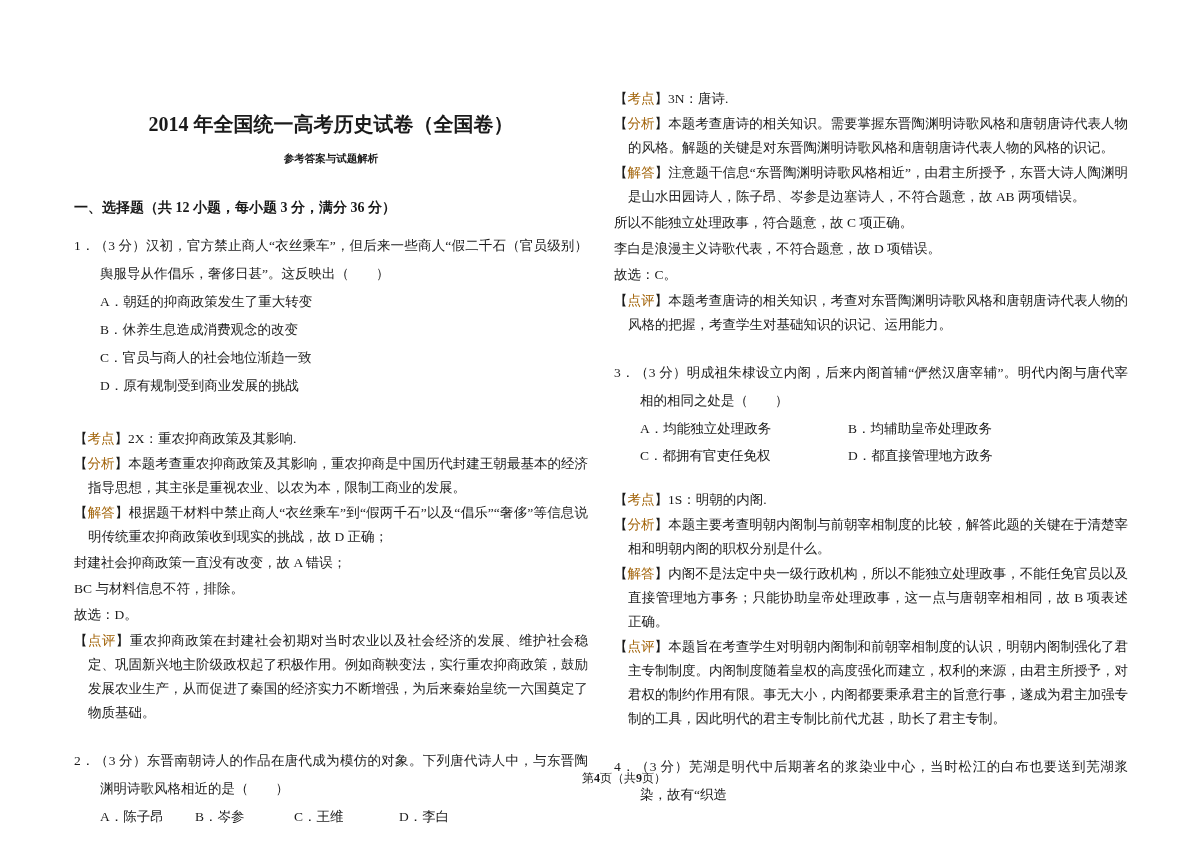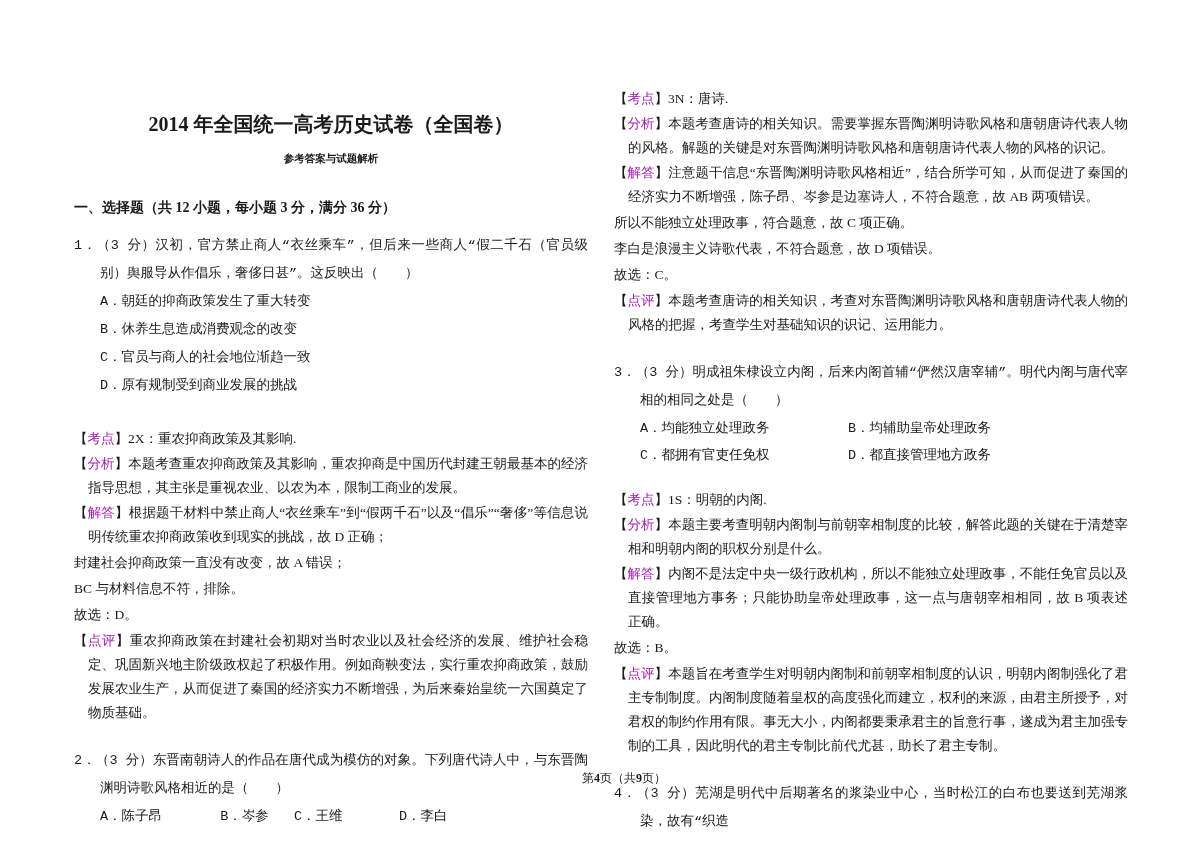--- a/index.html
+++ b/index.html
@@ -10,31 +10,31 @@
     color:#1a1a1a; font-size:13.5px; overflow:hidden;
   }
   .col { position:absolute; width:514px; }
   .col-left  { left:74px;  top:82px; }
   .col-right { left:614px; top:86px; }
 
   .doc-title { text-align:center; font-weight:bold; font-size:20px; line-height:28px; margin-top:28px; }
   .doc-subtitle { text-align:center; font-weight:bold; font-size:10.5px; line-height:14px; margin-top:14px; }
   .section-heading { font-weight:bold; font-size:14px; line-height:20px; margin-top:32px; }
 
-  .q-block { margin-top:14px;font-family:Liberation Mono, monospace; }
+  .q-block { margin-top:14px; }
   .q-stem { line-height:28px; text-align:justify; padding-left:26px; text-indent:-26px; }
   .q-option { line-height:28px; padding-left:26px; }
   .opts-row { display:flex; padding-left:26px; line-height:28px; }
-  .opts-row .o1 { width:95px; } .opts-row .o2 { width:99px;text-align:center; } .opts-row .o3 { width:105px; }
+  .opts-row .o1 { width:95px; } .opts-row .o2 { width:99px; } .opts-row .o3 { width:105px; }
   .opts-grid { display:grid; grid-template-columns:208px auto; padding-left:26px; line-height:27px; }
 
   .ans-block { margin-top:27px; }
   .ans { line-height:24px; text-align:justify; padding-left:14px; text-indent:-14px; margin:1px 0; }
   .free { line-height:24px; margin:2px 0; text-align:justify; }
-  .lbl { color:#a21caf; }
+  .lbl { color:#a16207; }
   .bracket { color:#1a1a1a; }
 
   .mt-q { margin-top:22px; }
   .mt-a { margin-top:19px; }
 
   .footer { position:absolute; left:0; right:0; top:769px; text-align:center; font-size:12px; line-height:18px;padding-left:48px; }
   .footer .num { font-weight:bold; }
 </style>
 </head>
 <body>
@@ -72,42 +72,41 @@
         <span class="o3">C．王维</span>
         <span class="o4">D．李白</span>
       </div>
     </div>
   </div>
 
   <div class="col col-right">
     <div>
       <p class="ans"><span class="bracket">【</span><span class="lbl">考点</span><span class="bracket">】</span><span>3N：唐诗.</span></p>
       <p class="ans"><span class="bracket">【</span><span class="lbl">分析</span><span class="bracket">】</span><span>本题考查唐诗的相关知识。需要掌握东晋陶渊明诗歌风格和唐朝唐诗代表人物的风格。解题的关键是对东晋陶渊明诗歌风格和唐朝唐诗代表人物的风格的识记。</span></p>
-      <p class="ans"><span class="bracket">【</span><span class="lbl">解答</span><span class="bracket">】</span><span>注意题干信息“东晋陶渊明诗歌风格相近”，结合所学可知，从而促进了秦国的经济实力不断增强，陈子昂、岑参是边塞诗人，不符合题意，故 AB 两项错误。</span></p>
+      <p class="ans"><span class="bracket">【</span><span class="lbl">解答</span><span class="bracket">】</span><span>注意题干信息“东晋陶渊明诗歌风格相近”，由君主所授予，东晋大诗人陶渊明是山水田园诗人，陈子昂、岑参是边塞诗人，不符合题意，故 AB 两项错误。</span></p>
       <p class="free">所以不能独立处理政事，符合题意，故 C 项正确。</p>
       <p class="free">李白是浪漫主义诗歌代表，不符合题意，故 D 项错误。</p>
       <p class="free">故选：C。</p>
       <p class="ans"><span class="bracket">【</span><span class="lbl">点评</span><span class="bracket">】</span><span>本题考查唐诗的相关知识，考查对东晋陶渊明诗歌风格和唐朝唐诗代表人物的风格的把握，考查学生对基础知识的识记、运用能力。</span></p>
     </div>
 
     <div class="q-block mt-q">
       <p class="q-stem">3．（3 分）明成祖朱棣设立内阁，后来内阁首辅“俨然汉唐宰辅”。明代内阁与唐代宰相的相同之处是（　　）</p>
       <div class="opts-grid">
         <span>A．均能独立处理政务</span>
         <span>B．均辅助皇帝处理政务</span>
         <span>C．都拥有官吏任免权</span>
         <span>D．都直接管理地方政务</span>
       </div>
     </div>
 
     <div class="ans-block mt-a">
       <p class="ans"><span class="bracket">【</span><span class="lbl">考点</span><span class="bracket">】</span><span>1S：明朝的内阁.</span></p>
       <p class="ans"><span class="bracket">【</span><span class="lbl">分析</span><span class="bracket">】</span><span>本题主要考查明朝内阁制与前朝宰相制度的比较，解答此题的关键在于清楚宰相和明朝内阁的职权分别是什么。</span></p>
       <p class="ans"><span class="bracket">【</span><span class="lbl">解答</span><span class="bracket">】</span><span>内阁不是法定中央一级行政机构，所以不能独立处理政事，不能任免官员以及直接管理地方事务；只能协助皇帝处理政事，这一点与唐朝宰相相同，故 B 项表述正确。</span></p>
-      <p class="free">故选：B。</p>
       <p class="ans"><span class="bracket">【</span><span class="lbl">点评</span><span class="bracket">】</span><span>本题旨在考查学生对明朝内阁制和前朝宰相制度的认识，明朝内阁制强化了君主专制制度。内阁制度随着皇权的高度强化而建立，权利的来源，由君主所授予，对君权的制约作用有限。事无大小，内阁都要秉承君主的旨意行事，遂成为君主加强专制的工具，因此明代的君主专制比前代尤甚，助长了君主专制。</span></p>
     </div>
 
     <div class="q-block mt-q">
       <p class="q-stem">4．（3 分）芜湖是明代中后期著名的浆染业中心，当时松江的白布也要送到芜湖浆染，故有“织造</p>
     </div>
   </div>
 
   <div class="footer"><span>第</span><span class="num">4</span><span>页（共</span><span class="num">9</span><span>页）</span></div>
 

